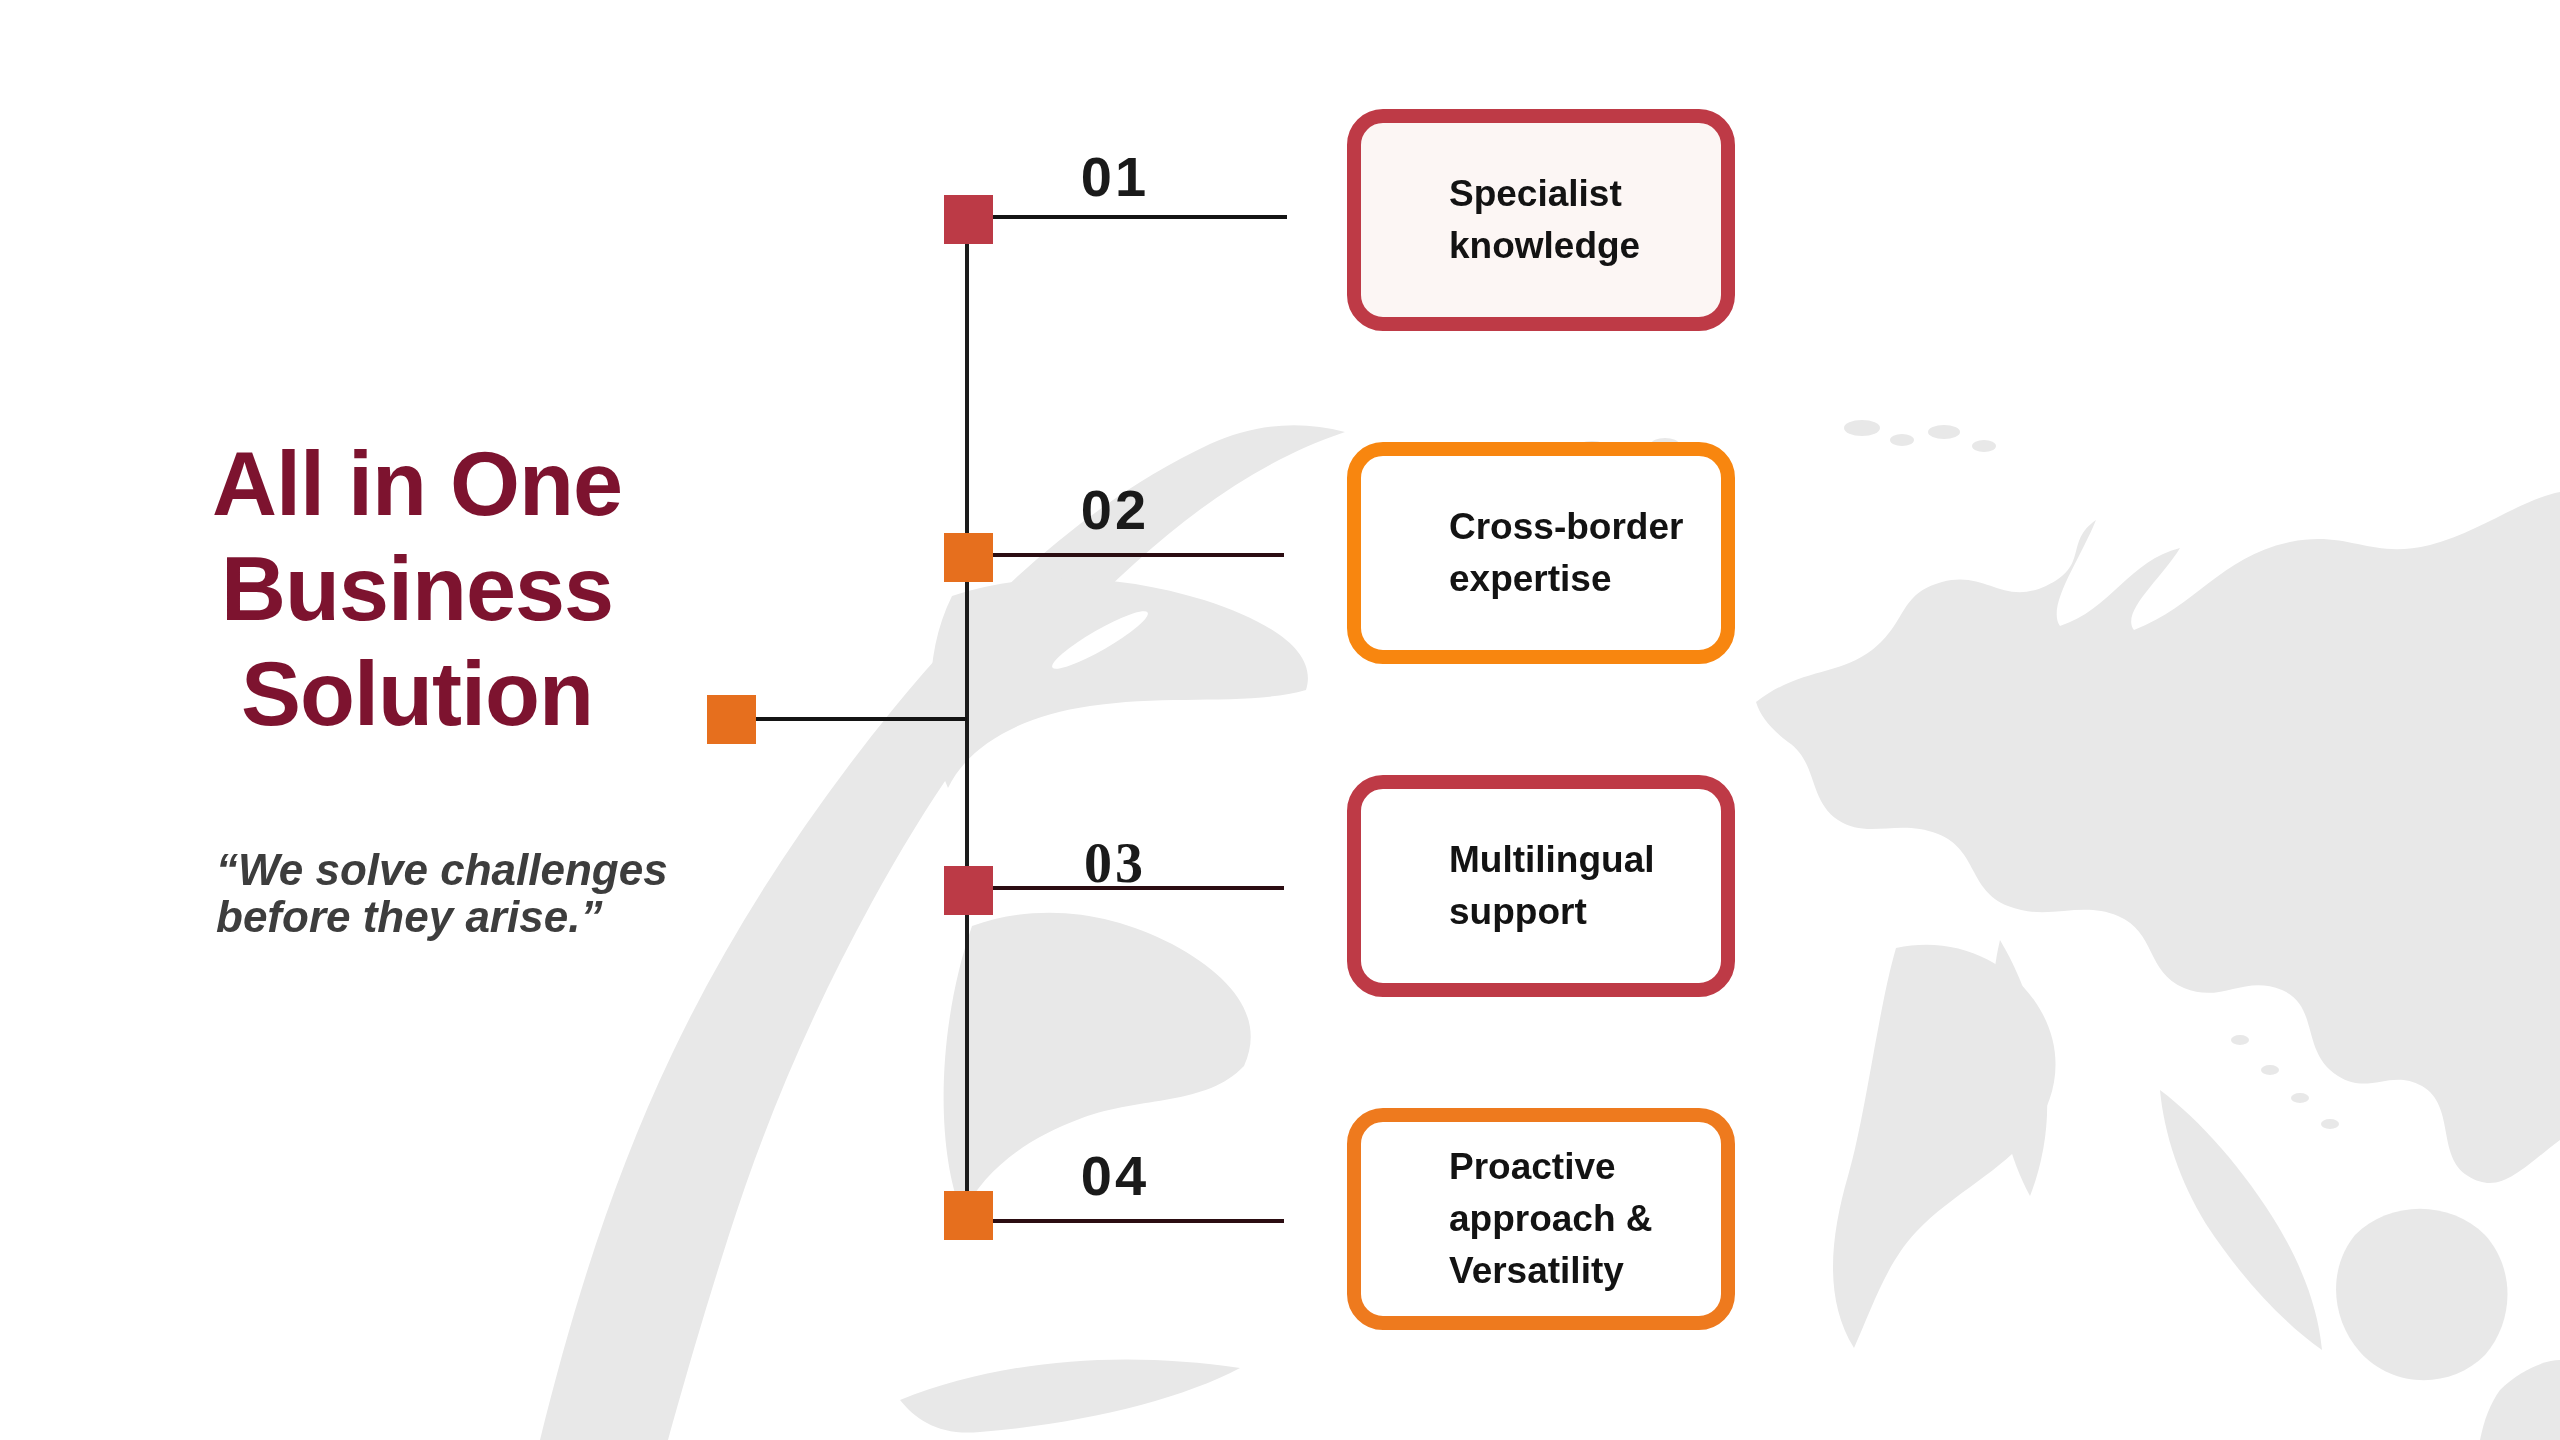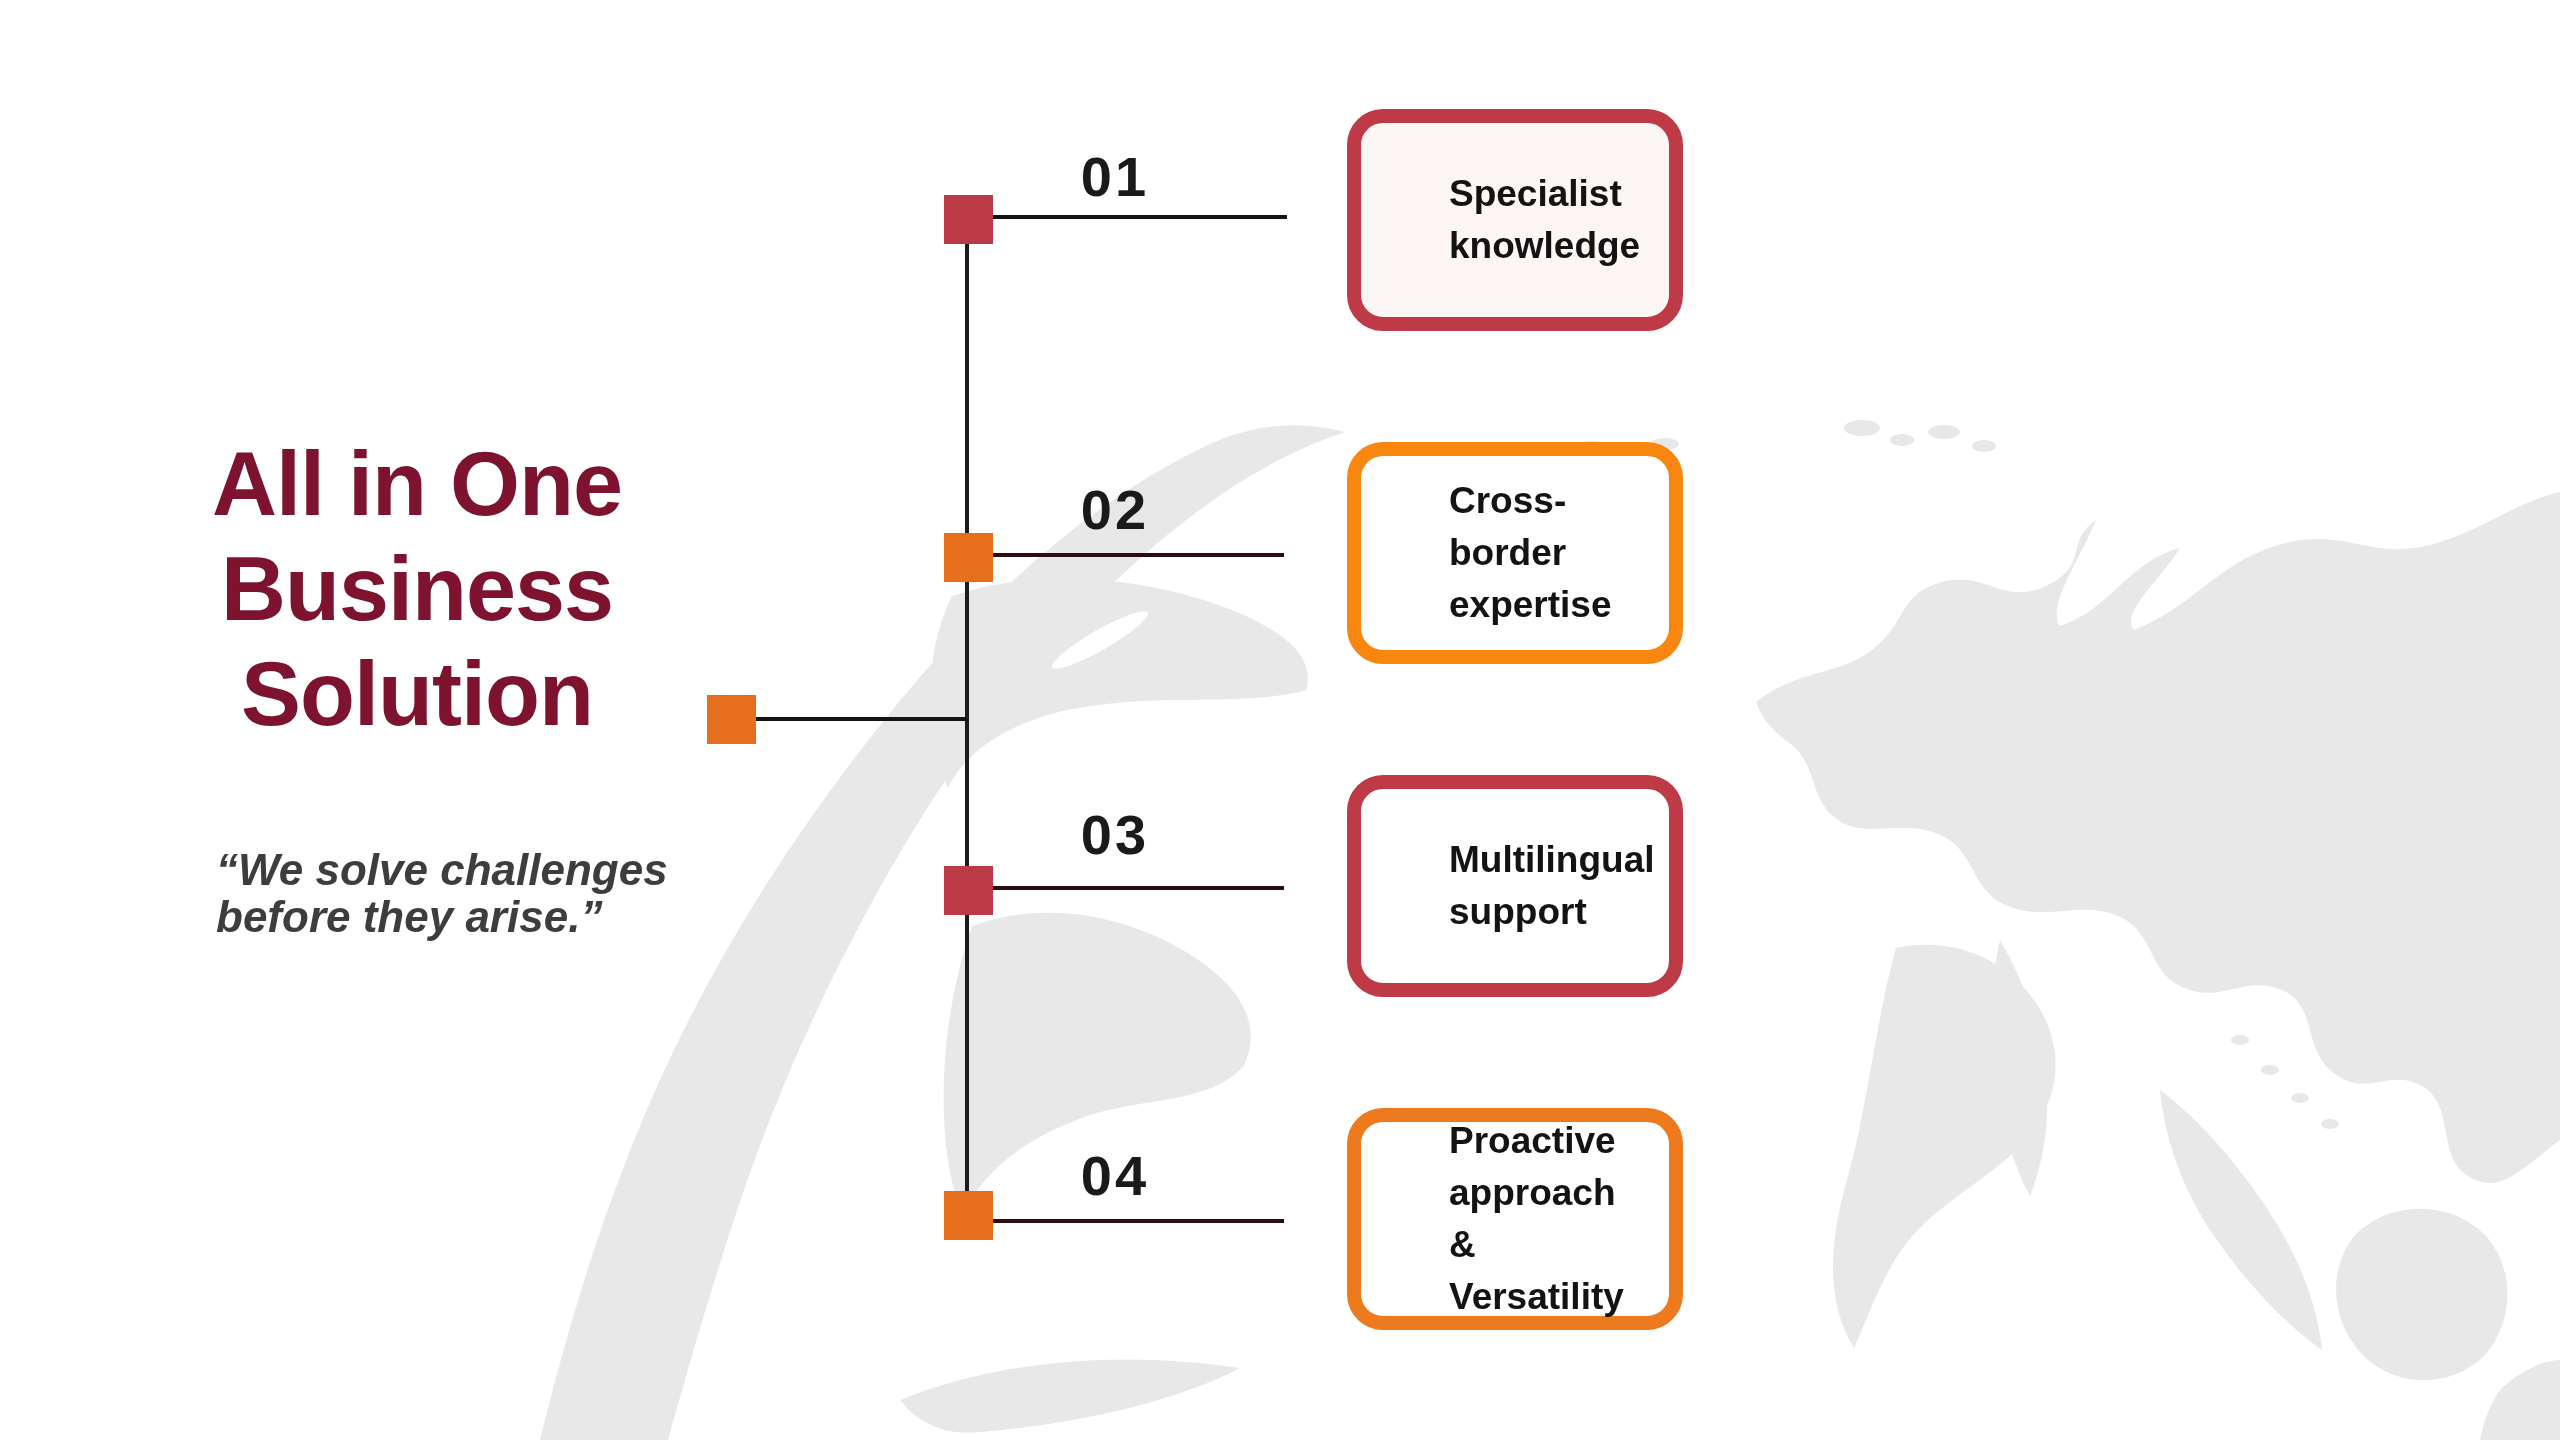--- a/index.html
+++ b/index.html
@@ -37,24 +37,24 @@
   .s1{left:944px;top:195px;}
   .s2{left:944px;top:533px;}
   .s3{left:944px;top:866px;}
   .s4{left:944px;top:1191px;}
   .smid{left:707px;top:695px;}
 
   .num{
     position:absolute;left:1030px;width:170px;text-align:center;z-index:2;
     color:#1A1A1A;font-size:56px;font-weight:bold;letter-spacing:3px;line-height:78px;
   }
-  .n1{top:138px;} .n2{top:471px;text-align:center;} .n3{top:796px;} .n4{top:1137px;}
+  .n1{top:138px;} .n2{top:471px;text-align:center;} .n3{top:824px;font-family:Liberation Serif, serif;} .n4{top:1137px;}
 
   .box{
-    position:absolute;left:1347px;width:336px;height:222px;z-index:2;
+    position:absolute;left:1347px;width:388px;height:222px;z-index:2;
     box-sizing:border-box;border:14px solid;border-radius:36px;
     display:flex;align-items:center;background:#ffffff;
   }
   .box .box-label{
     display:block;padding-left:88px;padding-right:24px;
     color:#131313;font-size:37px;font-weight:bold;line-height:52px;
   }
   .b1{top:109px;border-color:#BE3A46;background:#FCF6F4;}
   .b2{top:442px;border-color:#F8860F;}
   .b3{top:775px;border-color:#BE3A46;}

